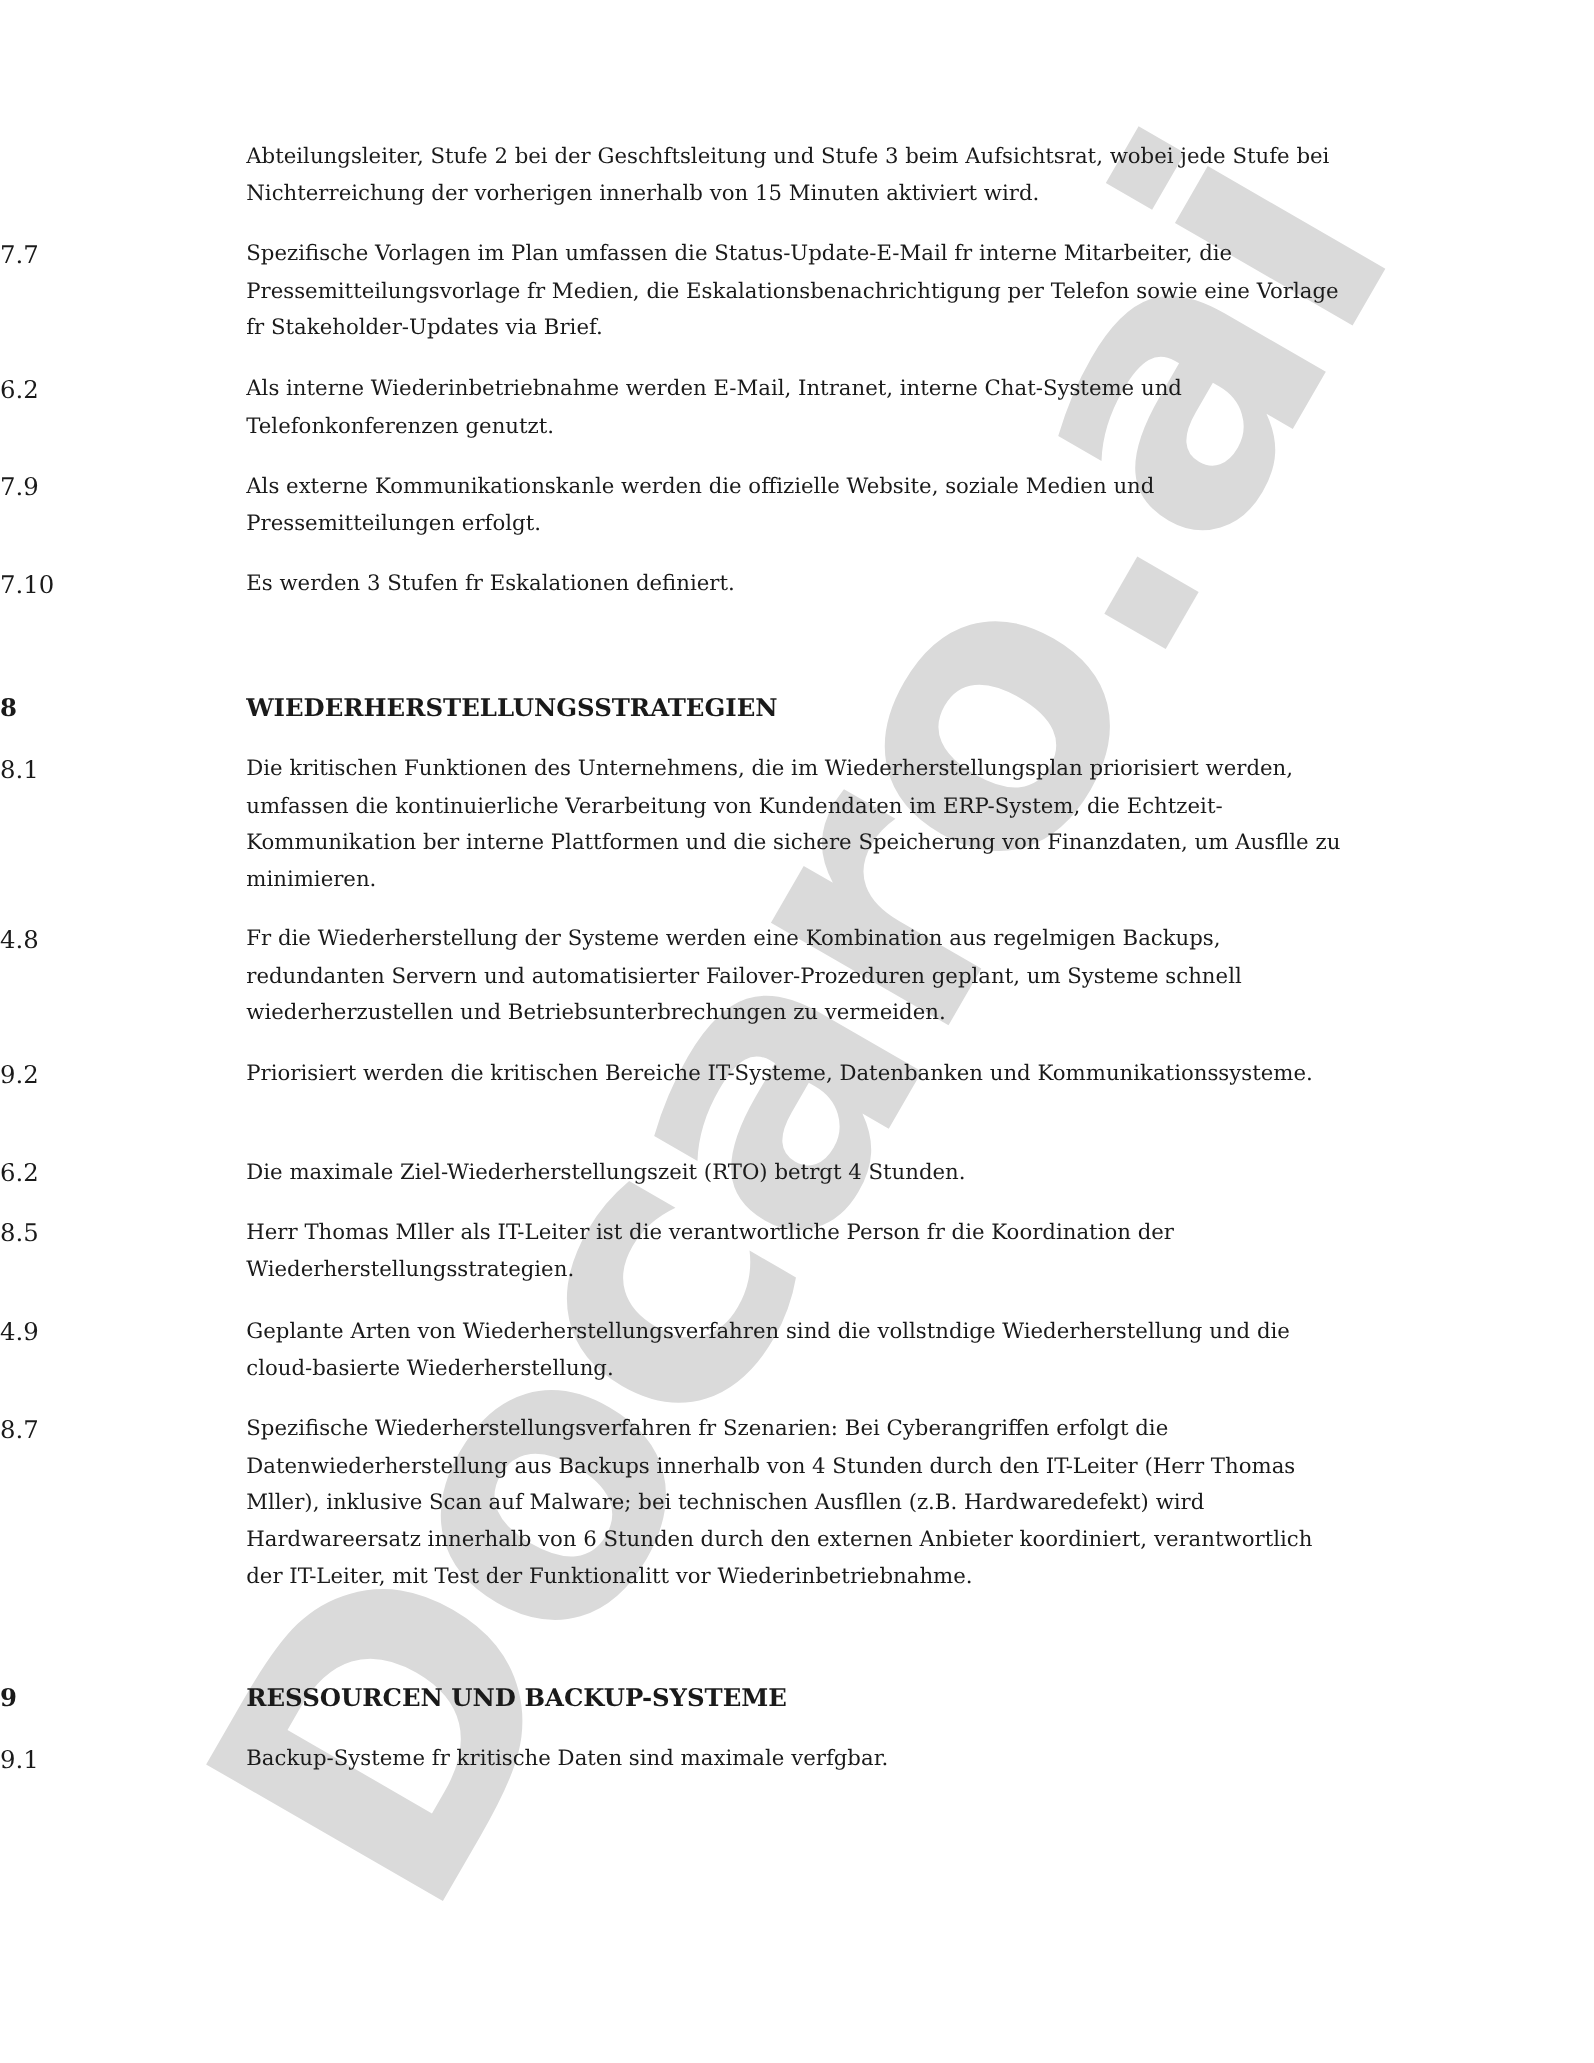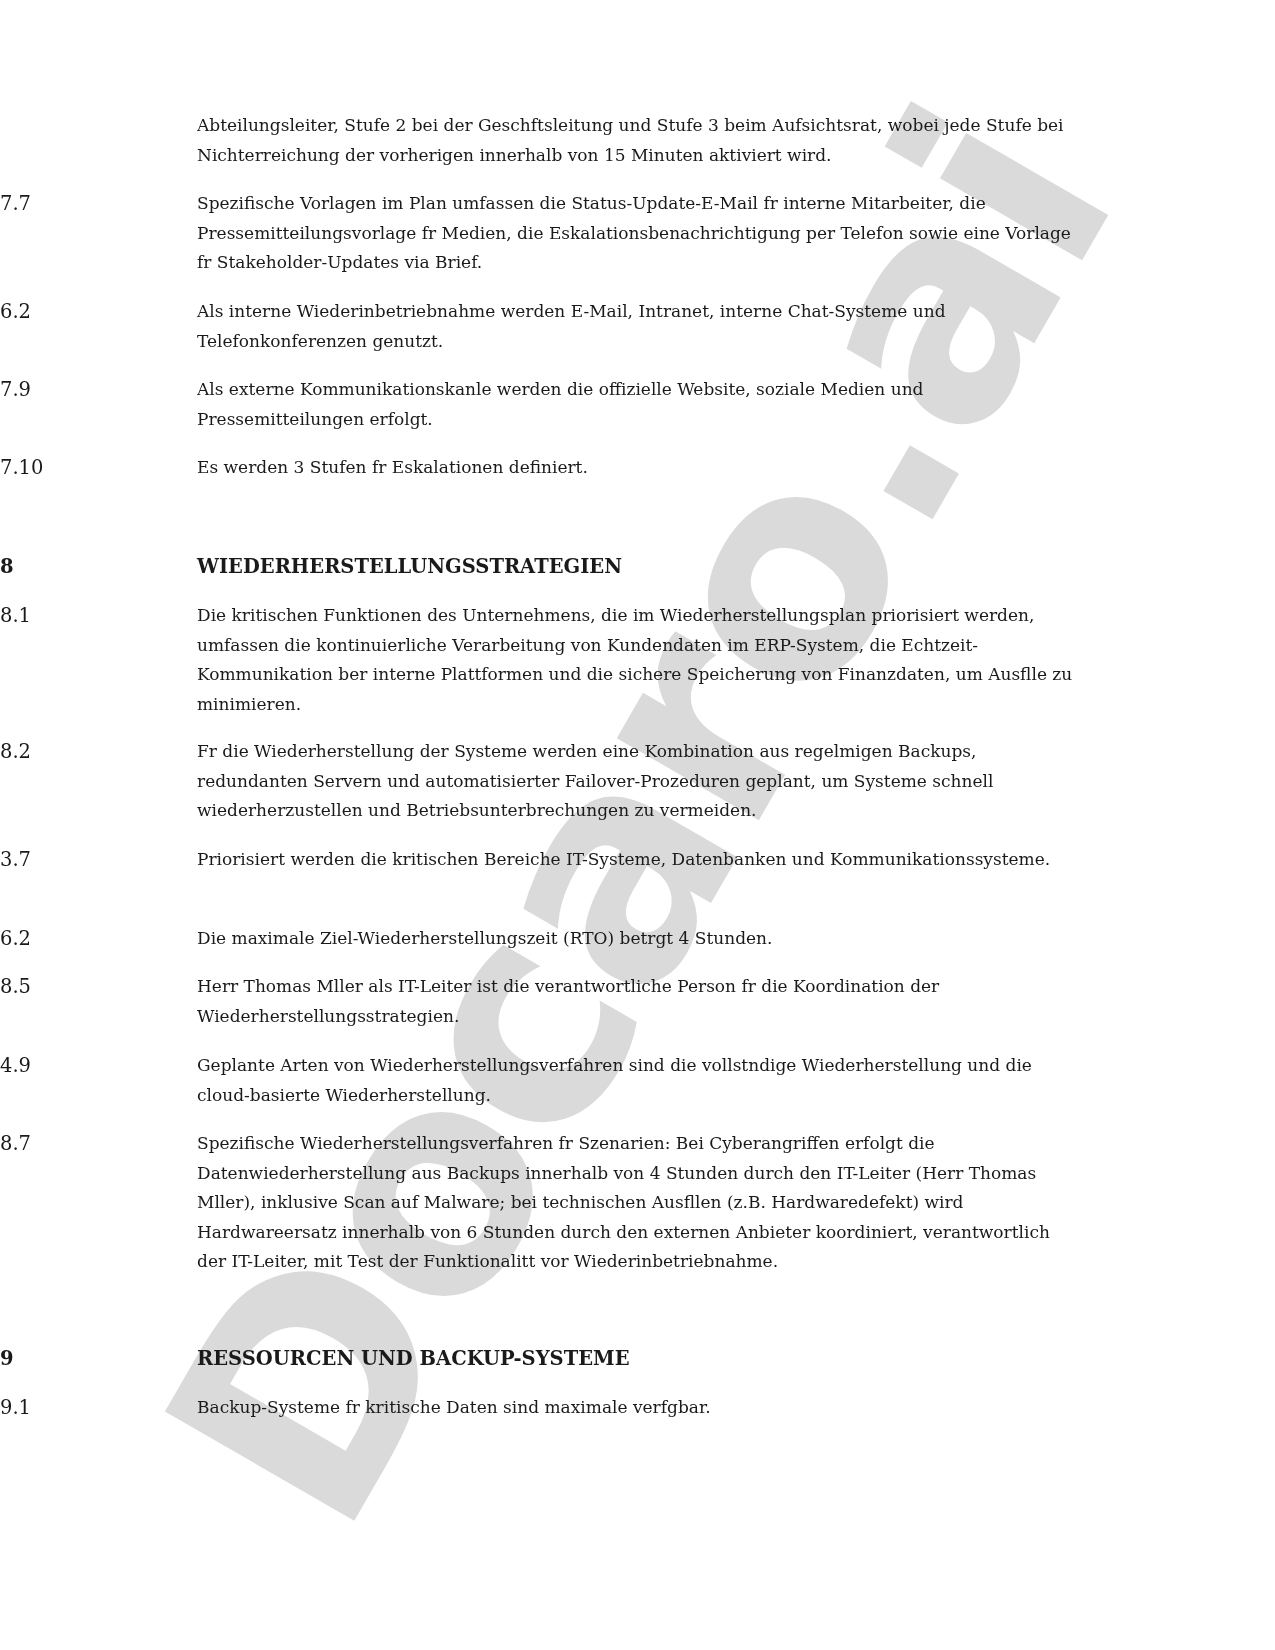--- a/index.html
+++ b/index.html
@@ -107,26 +107,26 @@
     <div class="num">8</div>
     <div class="text">WIEDERHERSTELLUNGSSTRATEGIEN</div>
   </div>
 
   <div class="item" style="top:601px;">
     <div class="num">8.1</div>
     <div class="text">Die kritischen Funktionen des Unternehmens, die im Wiederherstellungsplan priorisiert werden, umfassen die kontinuierliche Verarbeitung von Kundendaten im ERP-System, die Echtzeit-Kommunikation ber interne Plattformen und die sichere Speicherung von Finanzdaten, um Ausflle zu minimieren.</div>
   </div>
 
   <div class="item" style="top:737px;">
-    <div class="num">8.2</div>
+    <div class="num">4.8</div>
     <div class="text">Fr die Wiederherstellung der Systeme werden eine Kombination aus regelmigen Backups, redundanten Servern und automatisierter Failover-Prozeduren geplant, um Systeme schnell wiederherzustellen und Betriebsunterbrechungen zu vermeiden.</div>
   </div>
 
   <div class="item" style="top:845px;">
-    <div class="num">3.7</div>
+    <div class="num">9.2</div>
     <div class="text">Priorisiert werden die kritischen Bereiche IT-Systeme, Datenbanken und Kommunikationssysteme.</div>
   </div>
 
   <div class="item" style="top:924px;">
     <div class="num">6.2</div>
     <div class="text">Die maximale Ziel-Wiederherstellungszeit (RTO) betrgt 4 Stunden.</div>
   </div>
 
   <div class="item" style="top:972px;">
     <div class="num">8.5</div>

